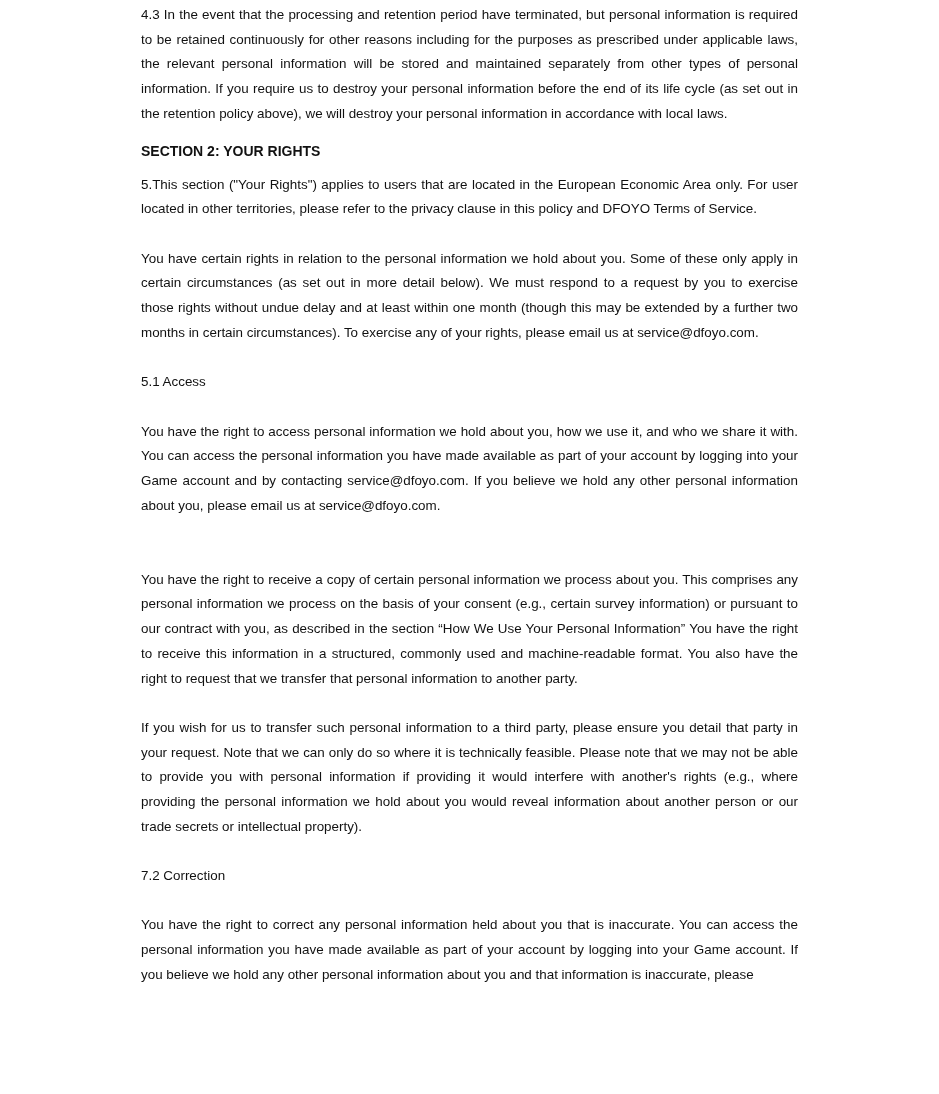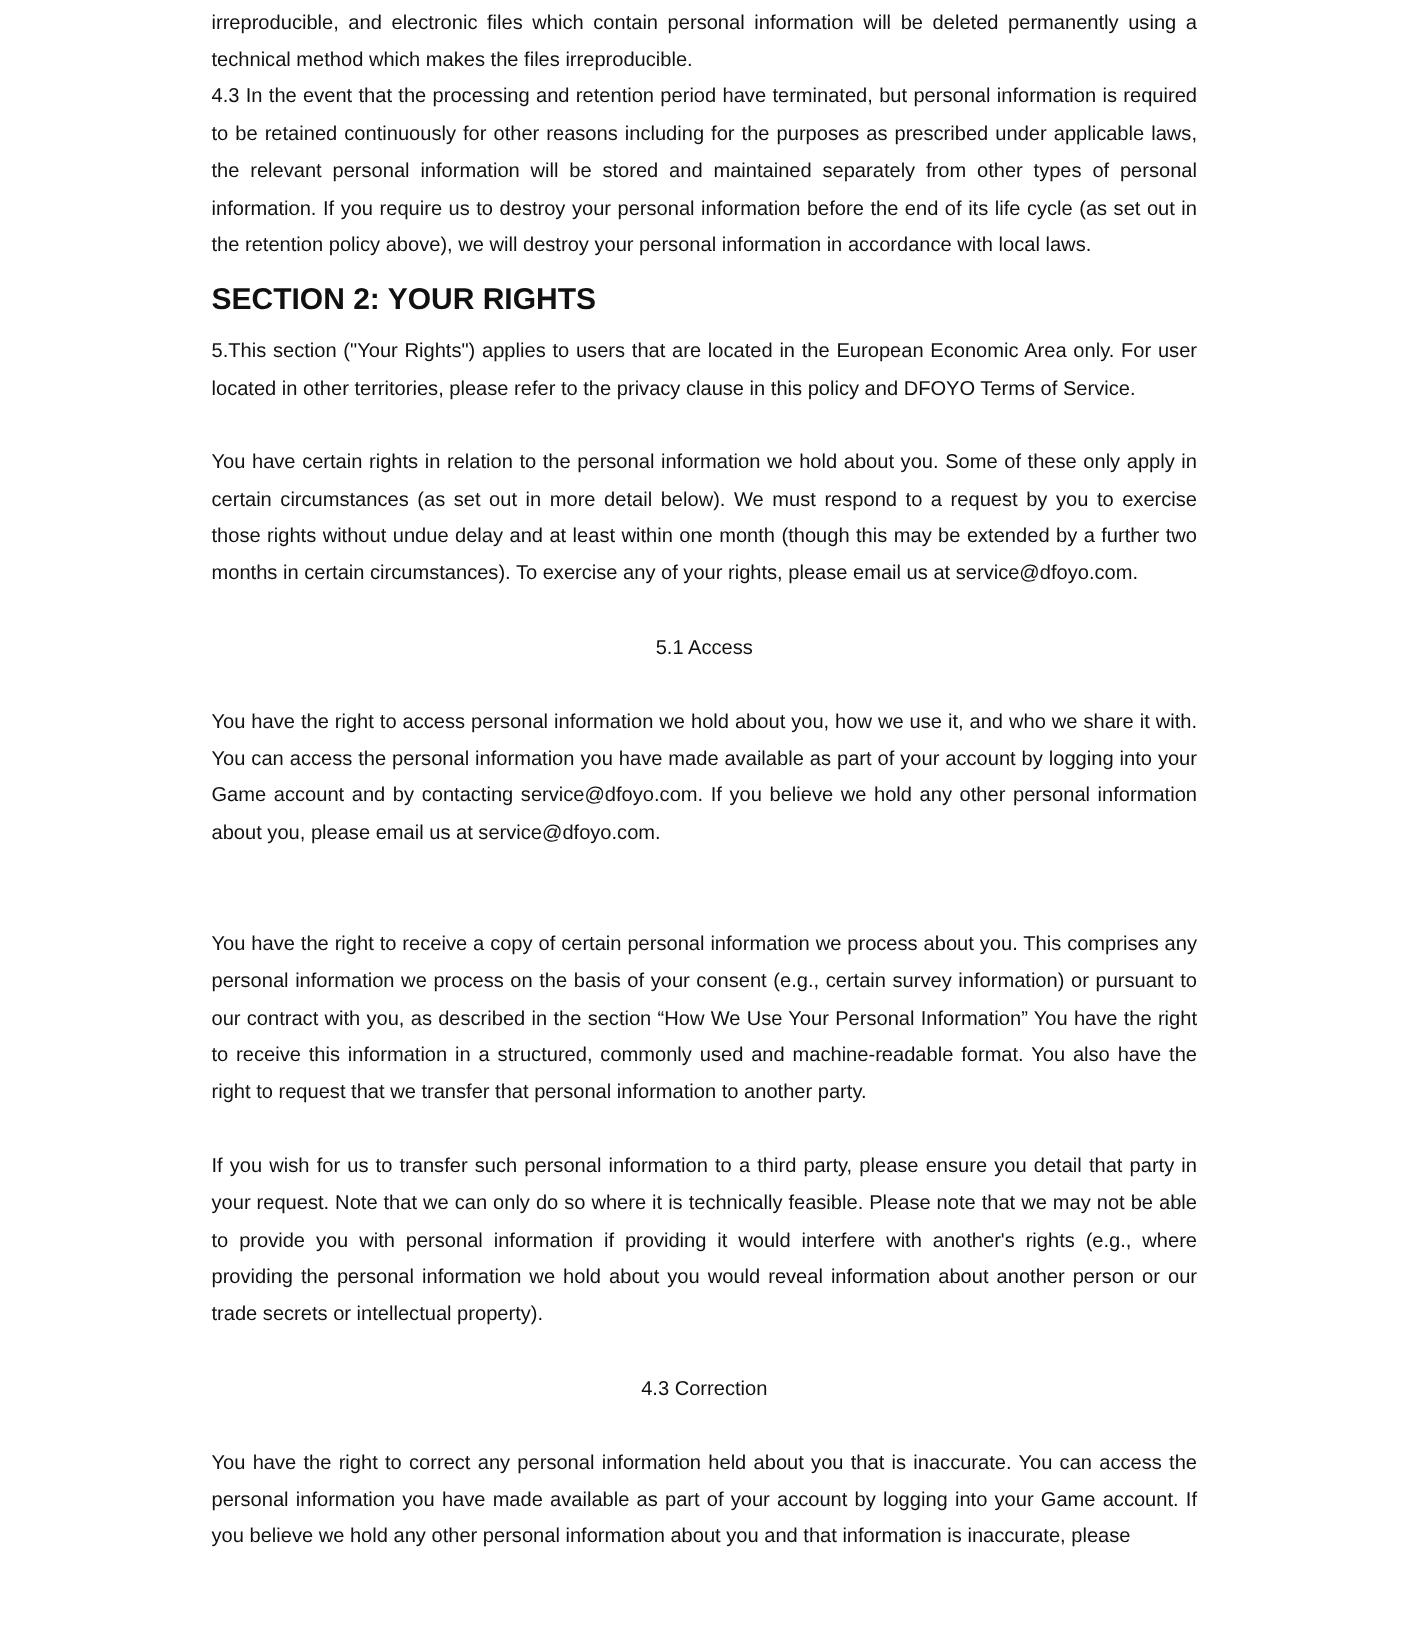--- a/index.html
+++ b/index.html
@@ -27,38 +27,37 @@
       margin: 0;
       text-align: justify;
       text-align-last: left;
     }
     .gap {
       height: 24.7px;
     }
     .section-heading {
       margin: 0;
       font-family: "Liberation Sans", sans-serif;
-      font-size: 20px;
+      font-size: 14px;
       font-weight: bold;
       line-height: 24px;
       color: #111111;
       padding-top: 12px;
       padding-bottom: 10px;
     }
     .subheading {
       margin: 0;
-      text-align: center;
+      text-align: left;
     }
   </style>
 </head>
 <body>
 
 <div class="page">
 
-  <p class="para">irreproducible, and electronic files which contain personal information will be deleted permanently using a technical method which makes the files irreproducible.</p>
   <p class="para">4.3 In the event that the processing and retention period have terminated, but personal information is required to be retained continuously for other reasons including for the purposes as prescribed under applicable laws, the relevant personal information will be stored and maintained separately from other types of personal information. If you require us to destroy your personal information before the end of its life cycle (as set out in the retention policy above), we will destroy your personal information in accordance with local laws.</p>
 
   <h2 class="section-heading">SECTION 2: YOUR RIGHTS</h2>
 
   <p class="para">5.This section ("Your Rights") applies to users that are located in the European Economic Area only. For user located in other territories, please refer to the privacy clause in this policy and DFOYO Terms of Service.</p>
   <div class="gap"></div>
 
   <p class="para">You have certain rights in relation to the personal information we hold about you. Some of these only apply in certain circumstances (as set out in more detail below). We must respond to a request by you to exercise those rights without undue delay and at least within one month (though this may be extended by a further two months in certain circumstances). To exercise any of your rights, please email us at service@dfoyo.com.</p>
   <div class="gap"></div>
 
@@ -66,17 +65,17 @@
   <div class="gap"></div>
   <p class="para">You have the right to access personal information we hold about you, how we use it, and who we share it with. You can access the personal information you have made available as part of your account by logging into your Game account and by contacting service@dfoyo.com. If you believe we hold any other personal information about you, please email us at service@dfoyo.com.</p>
   <div class="gap"></div>
 
   <div class="gap"></div>
   <p class="para">You have the right to receive a copy of certain personal information we process about you. This comprises any personal information we process on the basis of your consent (e.g., certain survey information) or pursuant to our contract with you, as described in the section “How We Use Your Personal Information” You have the right to receive this information in a structured, commonly used and machine-readable format. You also have the right to request that we transfer that personal information to another party.</p>
   <div class="gap"></div>
   <p class="para">If you wish for us to transfer such personal information to a third party, please ensure you detail that party in your request. Note that we can only do so where it is technically feasible. Please note that we may not be able to provide you with personal information if providing it would interfere with another's rights (e.g., where providing the personal information we hold about you would reveal information about another person or our trade secrets or intellectual property).</p>
   <div class="gap"></div>
 
-  <p class="subheading">4.3 Correction</p>
+  <p class="subheading">7.2 Correction</p>
   <div class="gap"></div>
   <p class="para">You have the right to correct any personal information held about you that is inaccurate. You can access the personal information you have made available as part of your account by logging into your Game account. If you believe we hold any other personal information about you and that information is inaccurate, please</p>
 
 </div>
 
 </body></html>

